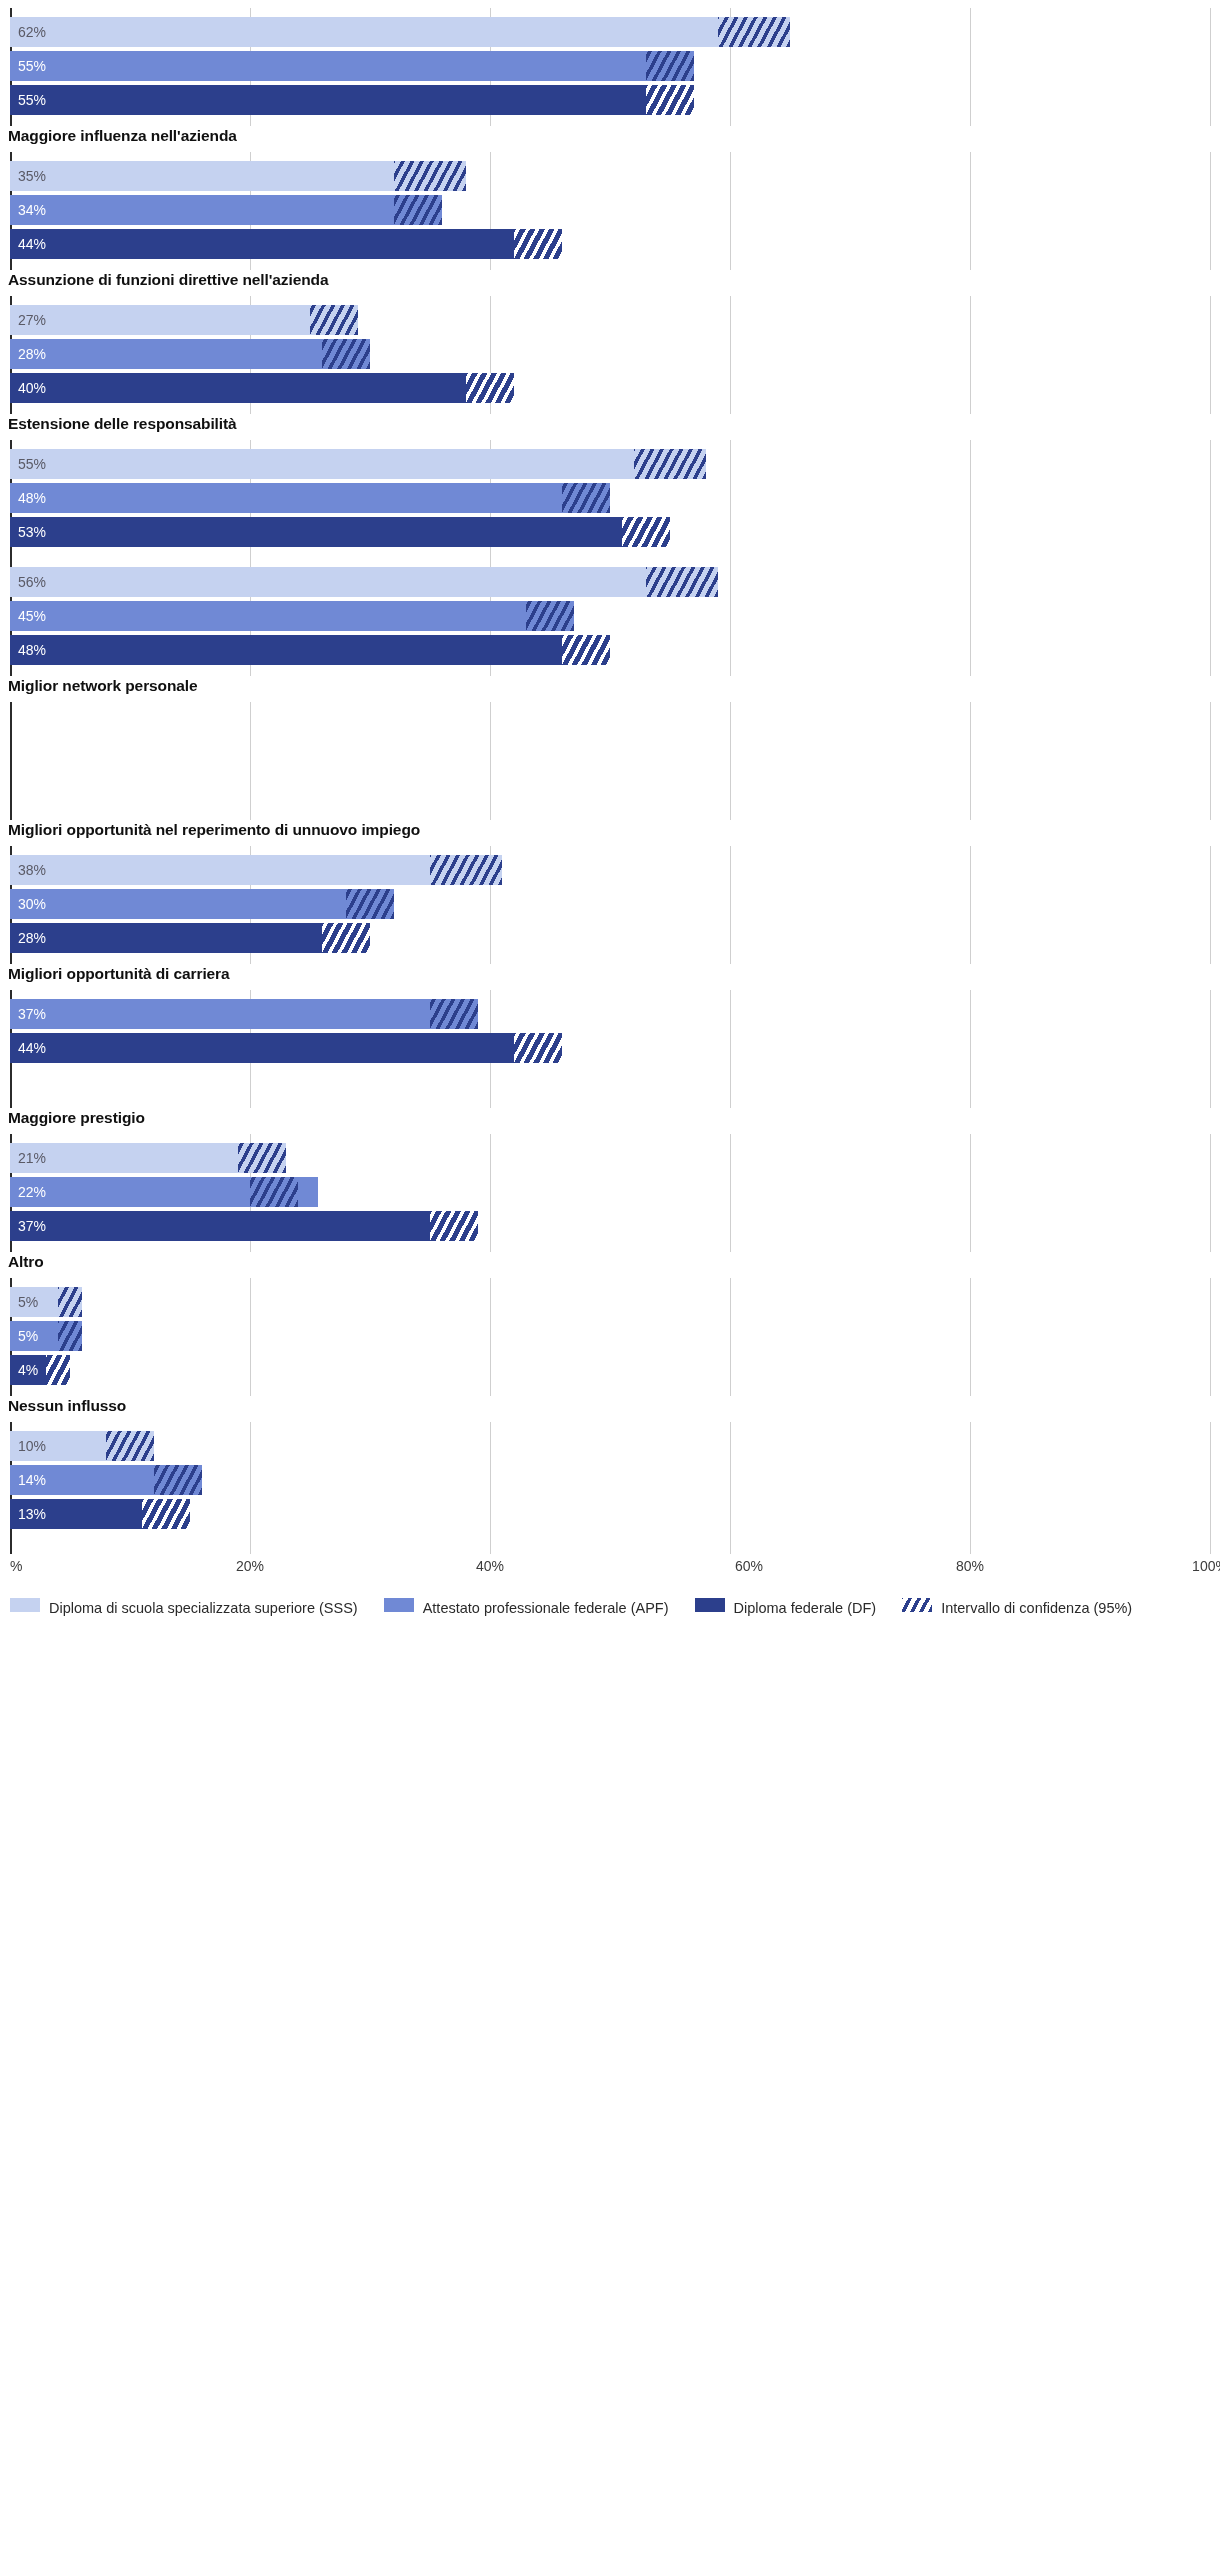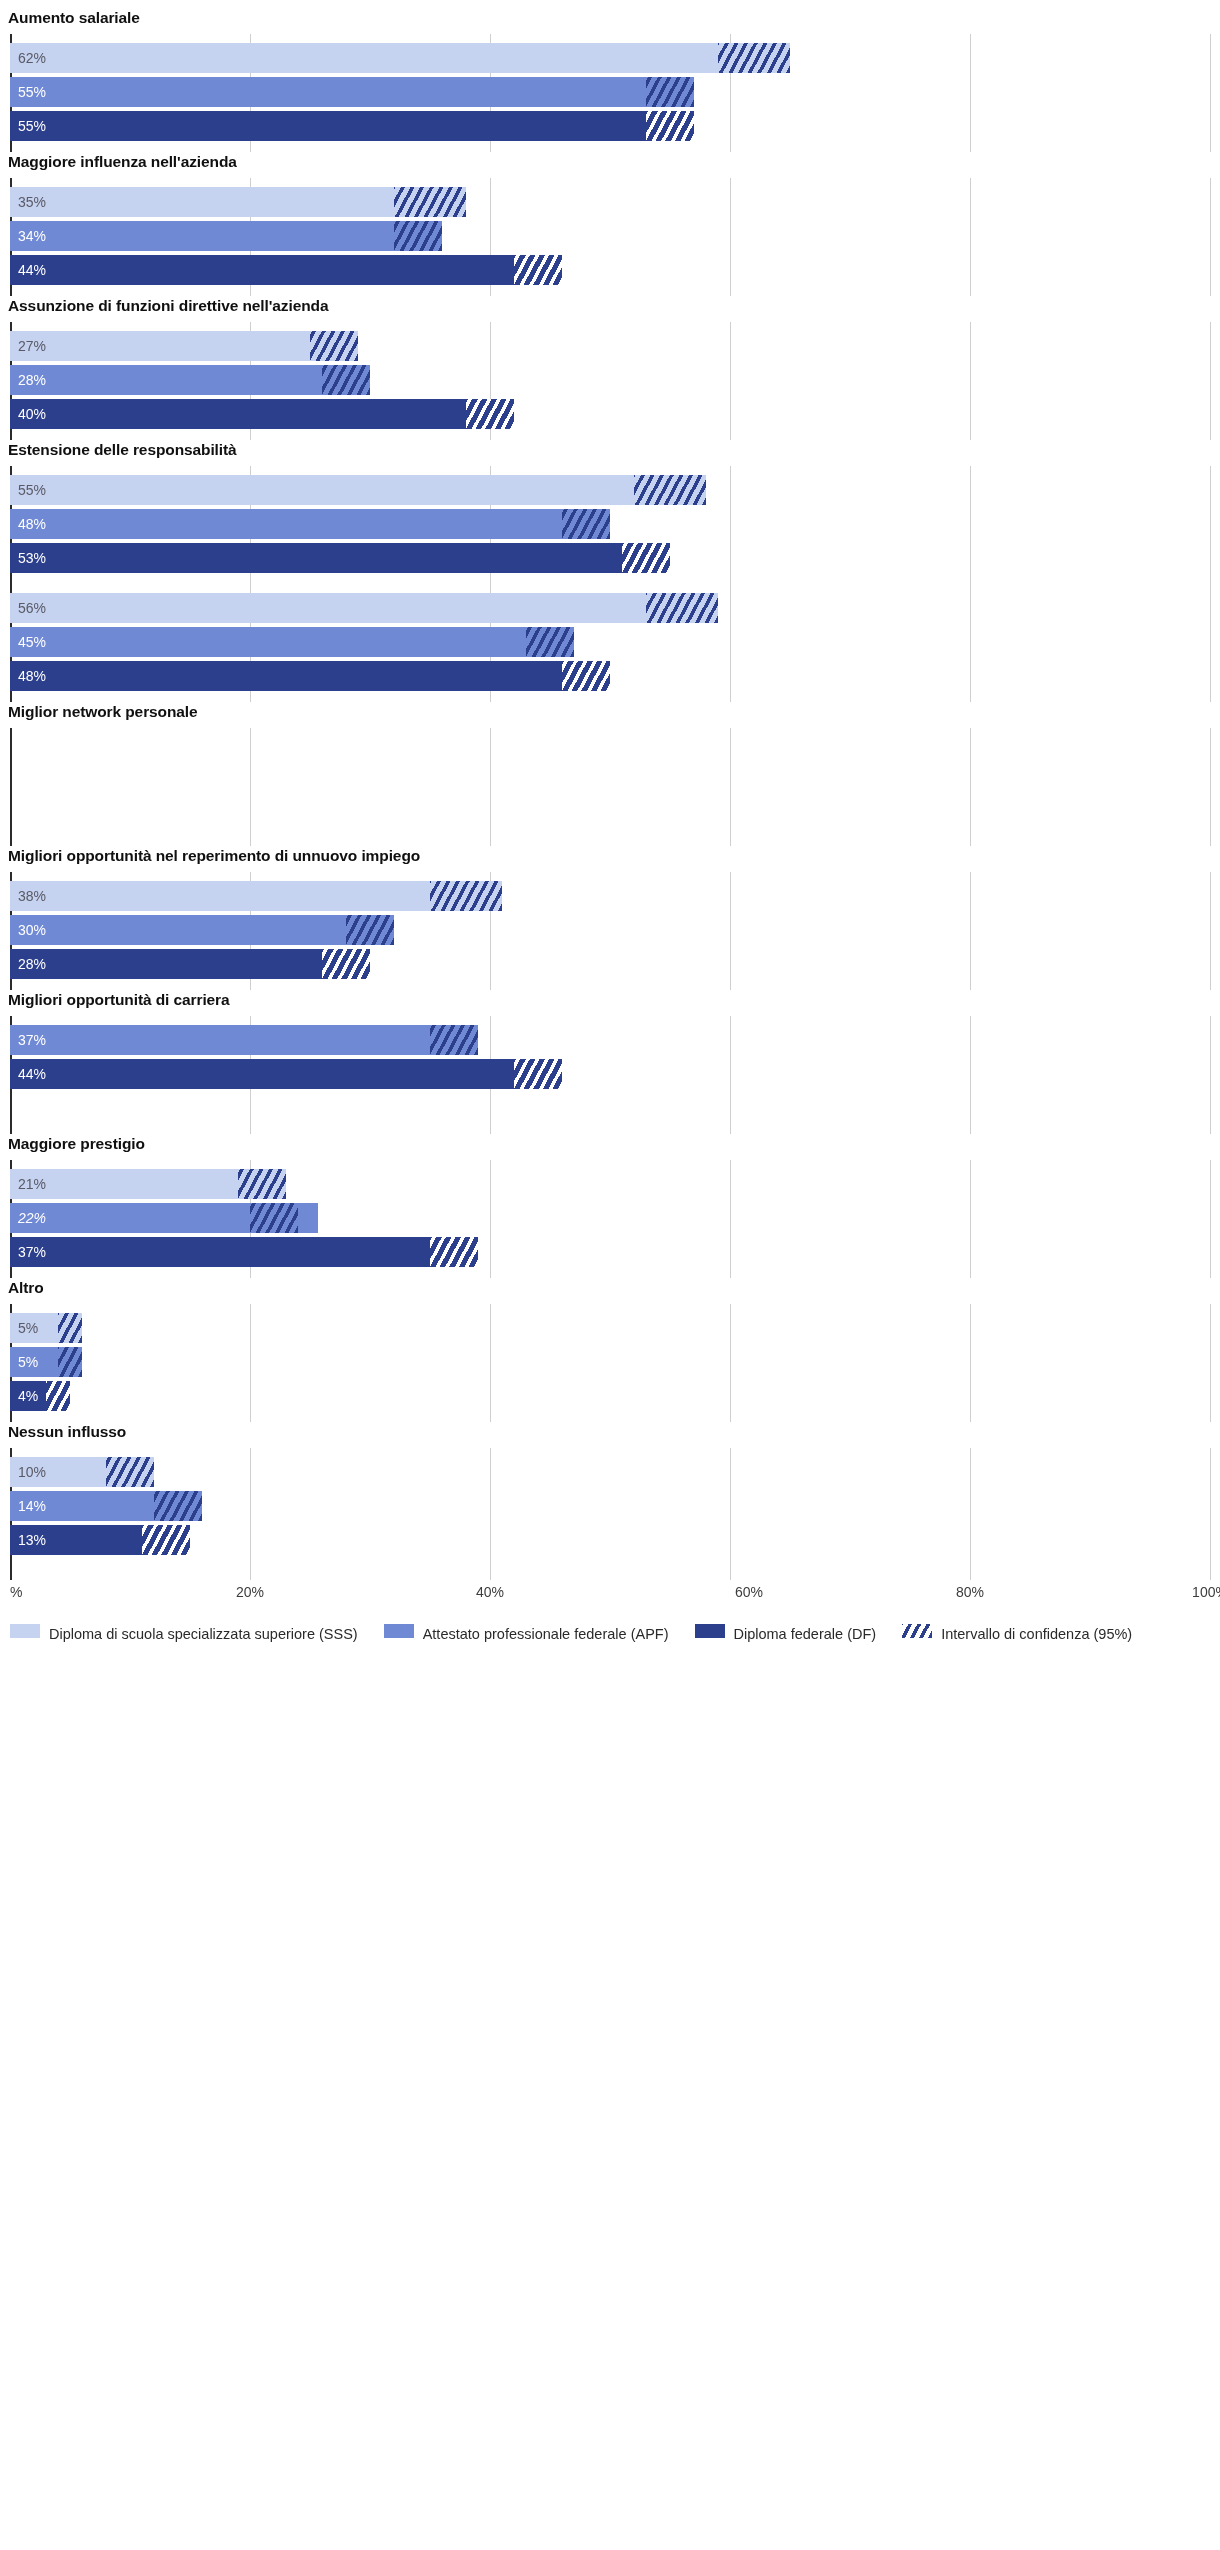--- a/index.html
+++ b/index.html
@@ -196,21 +196,20 @@
         #2c3f8c 0px, #2c3f8c 3.5px,
         #ffffff 3.5px, #ffffff 8px);
   }
 </style>
 </head>
 <body>
 
 <div id="chart-root">
   <div class="panels" id="panels">
       <div class="panel">
-        <div class="panel-title">Aumento salariale</div>
         <div class="plot">
           <div class="gridlines">
             <div class="gridline zero" style="left: 0px;"></div>
             <div class="gridline" style="left: 240px;"></div>
             <div class="gridline" style="left: 480px;"></div>
             <div class="gridline" style="left: 720px;"></div>
             <div class="gridline" style="left: 960px;"></div>
             <div class="gridline" style="left: 1200px;"></div>
           </div>
           <div class="bars">
@@ -472,21 +471,21 @@
           </div>
           <div class="bars">
             <div class="bar-row series-0">
               <div class="bar" style="width: 276px;">
                 <div class="bar-fill"></div>
                 <div class="ci" style="left: 228px; width: 48px;"></div>
                 <span class="bar-label">21%</span>
               </div>
             </div>
             <div class="bar-row series-1">
-              <div class="bar" style="width: 308px; font-style: italic;">
+              <div class="bar" style="width: 308px;">
                 <div class="bar-fill"></div>
                 <div class="ci" style="left: 240px; width: 48px;"></div>
                 <span class="bar-label">22%</span>
               </div>
             </div>
             <div class="bar-row series-2">
               <div class="bar" style="width: 468px;">
                 <div class="bar-fill"></div>
                 <div class="ci" style="left: 420px; width: 48px;"></div>
                 <span class="bar-label">37%</span>

